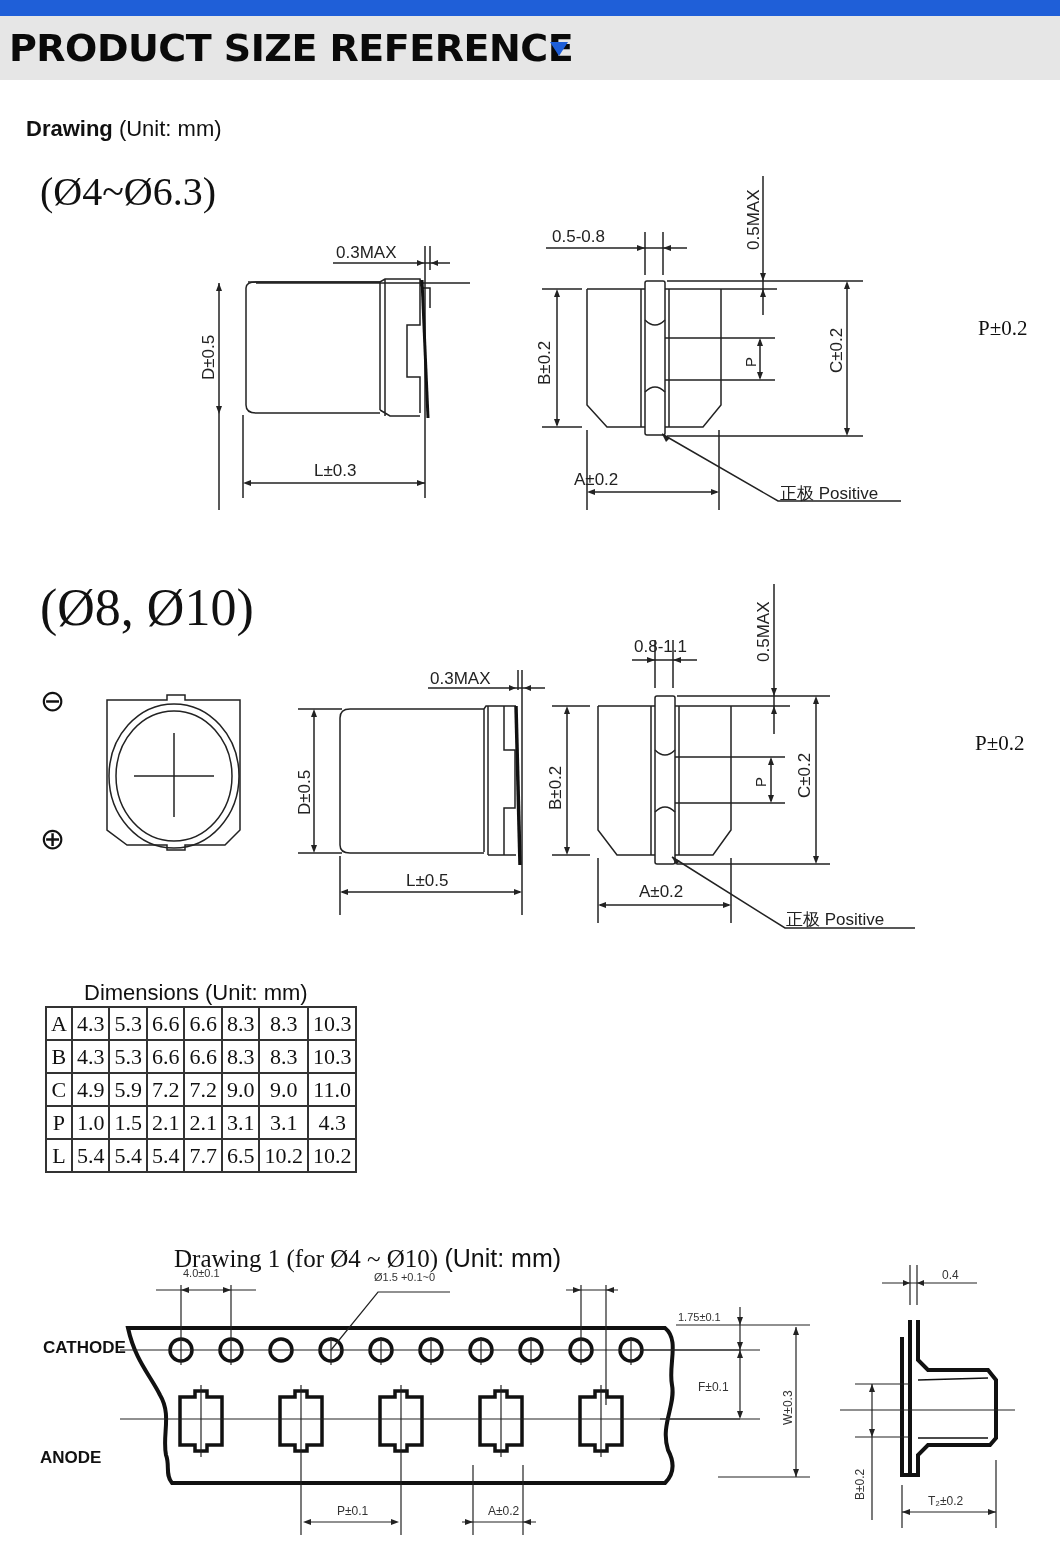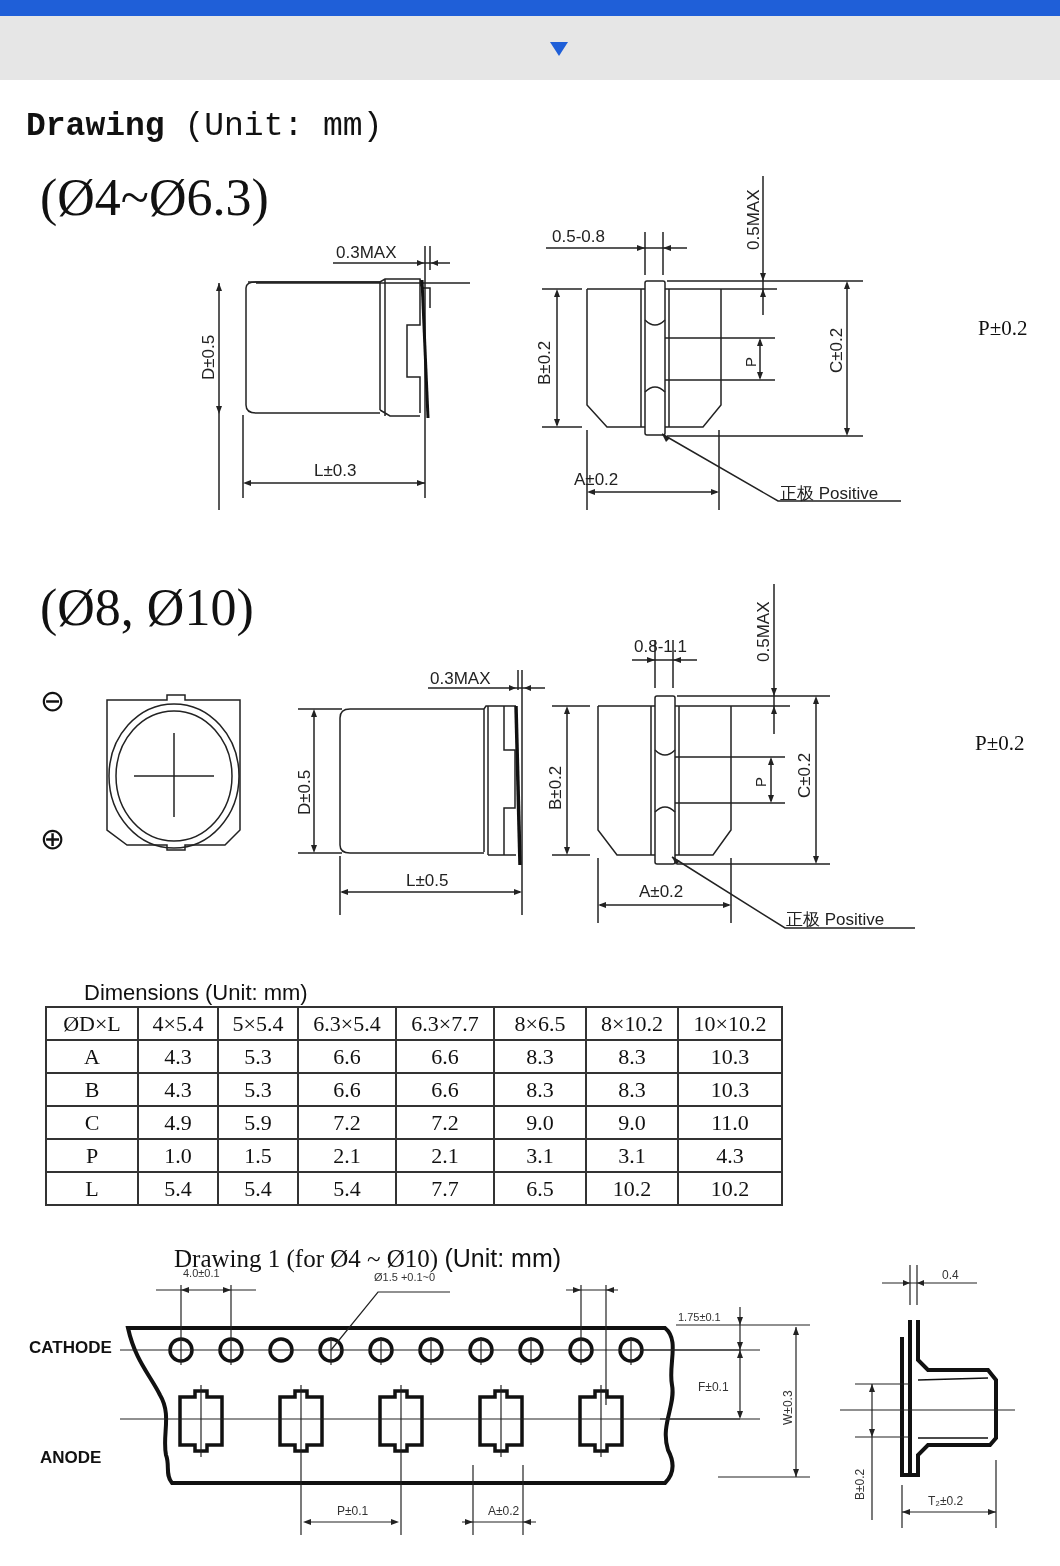--- a/index.html
+++ b/index.html
@@ -2,38 +2,39 @@
 <html><head>
 <meta charset="utf-8">
 <style>
   * { box-sizing: border-box; margin: 0; padding: 0; }
   body { width: 1060px; height: 1566px; background: #ffffff; position: relative; overflow: hidden; font-family: "Liberation Sans", sans-serif; color: #111; }
   .topbar { position: absolute; left: 0; top: 0; width: 1060px; height: 16px; background: #1f5fd8; }
   .header { position: absolute; left: 0; top: 16px; width: 1060px; height: 64px; background: #e6e6e6; }
   .header-title { position: absolute; left: 9px; top: 10px; font-family: "DejaVu Sans", sans-serif; font-weight: bold; font-size: 38px; letter-spacing: -0.5px; color: #0a0a0a; }
   .header-tri { position: absolute; left: 550px; top: 26px; width: 0; height: 0; border-left: 9px solid transparent; border-right: 9px solid transparent; border-top: 14px solid #1f5fd8; }
   .abs { position: absolute; }
-  .t-drawing { left: 26px; top: 108px; font-size: 33px; font-family: Liberation Mono, monospace; }
+  .t-drawing { left: 26px; top: 116px; font-size: 22px; font-family: Liberation Sans, sans-serif; }
   .t-drawing b { font-weight: bold; }
-  .t-range1 { left: 40px; top: 168px; font-size: 52px; font-family: "Liberation Serif", serif; }
+  .t-range1 { left: 40px; top: 168px; font-size: 40px; font-family: "Liberation Serif", serif; }
   .t-range2 { left: 40px; top: 578px; font-size: 52px; font-family: "Liberation Serif", serif; }
   .p-tol { font-family: "Liberation Serif", serif; font-size: 21px; text-align: right; }
   svg text { font-family: "Liberation Sans", sans-serif; }
   .dims-title { left: 84px; top: 980px; font-size: 22px; font-family: Liberation Sans, sans-serif; }
   table.dims { position: absolute; left: 45px; top: 1006px; border-collapse: collapse; font-family: "Liberation Serif", serif; font-size: 22px; }
   table.dims td, table.dims th { border: 2px solid #333; height: 33px; text-align: center; font-weight: normal; padding: 0 4px; }
   .drawing1 { left: 126px; top: 1244px; font-size: 25px; font-family: "Liberation Serif", serif; margin-left: 48px; }
   .drawing1 .unit { font-family: "Liberation Sans", sans-serif; }
   .side-label { font-family: "Liberation Sans", sans-serif; font-weight: bold; font-size: 17px; }
 </style>
 </head>
 <body>
 
 <div class="topbar"></div>
 <div class="header">
+  <div class="header-title">PRODUCT SIZE REFERENCE</div>
   <div class="header-tri"></div>
 </div>
 
 <div class="abs t-drawing"><b>Drawing</b><span> (Unit: mm)</span></div>
 
 <div class="abs t-range1">(Ø4~Ø6.3)</div>
 
 <svg class="abs" style="left:190px;top:230px" width="280" height="280">
   <g stroke="#222" stroke-width="1.5" fill="none">
     <path d="M66,53 h300 M66,322 h300"></path>
@@ -151,30 +152,20 @@
   <text transform="translate(226,207) rotate(-90)" font-size="15" fill="#222">P</text>
   <text x="99" y="317" font-size="17" fill="#222">A±0.2</text>
   <text x="246" y="345" font-size="17" fill="#222">正极  Positive</text>
 </svg>
 
 <div class="abs p-tol" style="left:975px;top:731px">P±0.2</div>
 
 <div class="abs dims-title">Dimensions (Unit: mm)</div>
 <table class="dims">
   <tbody>
-      <tr>
-    <th style="width:92px">ØD×L</th>
-    <th style="width:80px">4×5.4</th>
-    <th style="width:80px">5×5.4</th>
-    <th style="width:98px">6.3×5.4</th>
-    <th style="width:98px">6.3×7.7</th>
-    <th style="width:92px">8×6.5</th>
-    <th style="width:92px">8×10.2</th>
-    <th style="width:104px">10×10.2</th>
-  </tr>
   <tr>
     <td>A</td>
         <td>4.3</td>
         <td>5.3</td>
         <td>6.6</td>
         <td>6.6</td>
         <td>8.3</td>
         <td>8.3</td>
         <td>10.3</td>
   </tr>
@@ -215,21 +206,21 @@
         <td>5.4</td>
         <td>7.7</td>
         <td>6.5</td>
         <td>10.2</td>
         <td>10.2</td>
   </tr>
 </tbody>
   </table>
 
 <div class="abs drawing1"><span>Drawing 1 (for Ø4 ~ Ø10)</span> <span class="unit">(Unit: mm)</span></div>
-<div class="abs side-label" style="left:29px;top:1338px">CATHODE</div>
+<div class="abs side-label" style="left:43px;top:1338px">CATHODE</div>
 <div class="abs side-label" style="left:40px;top:1448px">ANODE</div>
 
 <svg class="abs" style="left:120px;top:1265px" width="700" height="270">
   <g stroke="#111" stroke-width="4" fill="none">
     <path d="M8,63 H545 C560,75 548,100 552,120 C556,140 540,160 548,185 C556,200 553,210 545,218 H52 C45,210 50,200 46,190 C42,170 52,150 40,130 C30,110 15,95 8,63 Z"></path>
   </g>
   <g stroke="#111" stroke-width="3.5" fill="none">
     <circle cx="61" cy="85" r="11"></circle>
       <circle cx="111" cy="85" r="11"></circle>
       <circle cx="161" cy="85" r="11"></circle>

